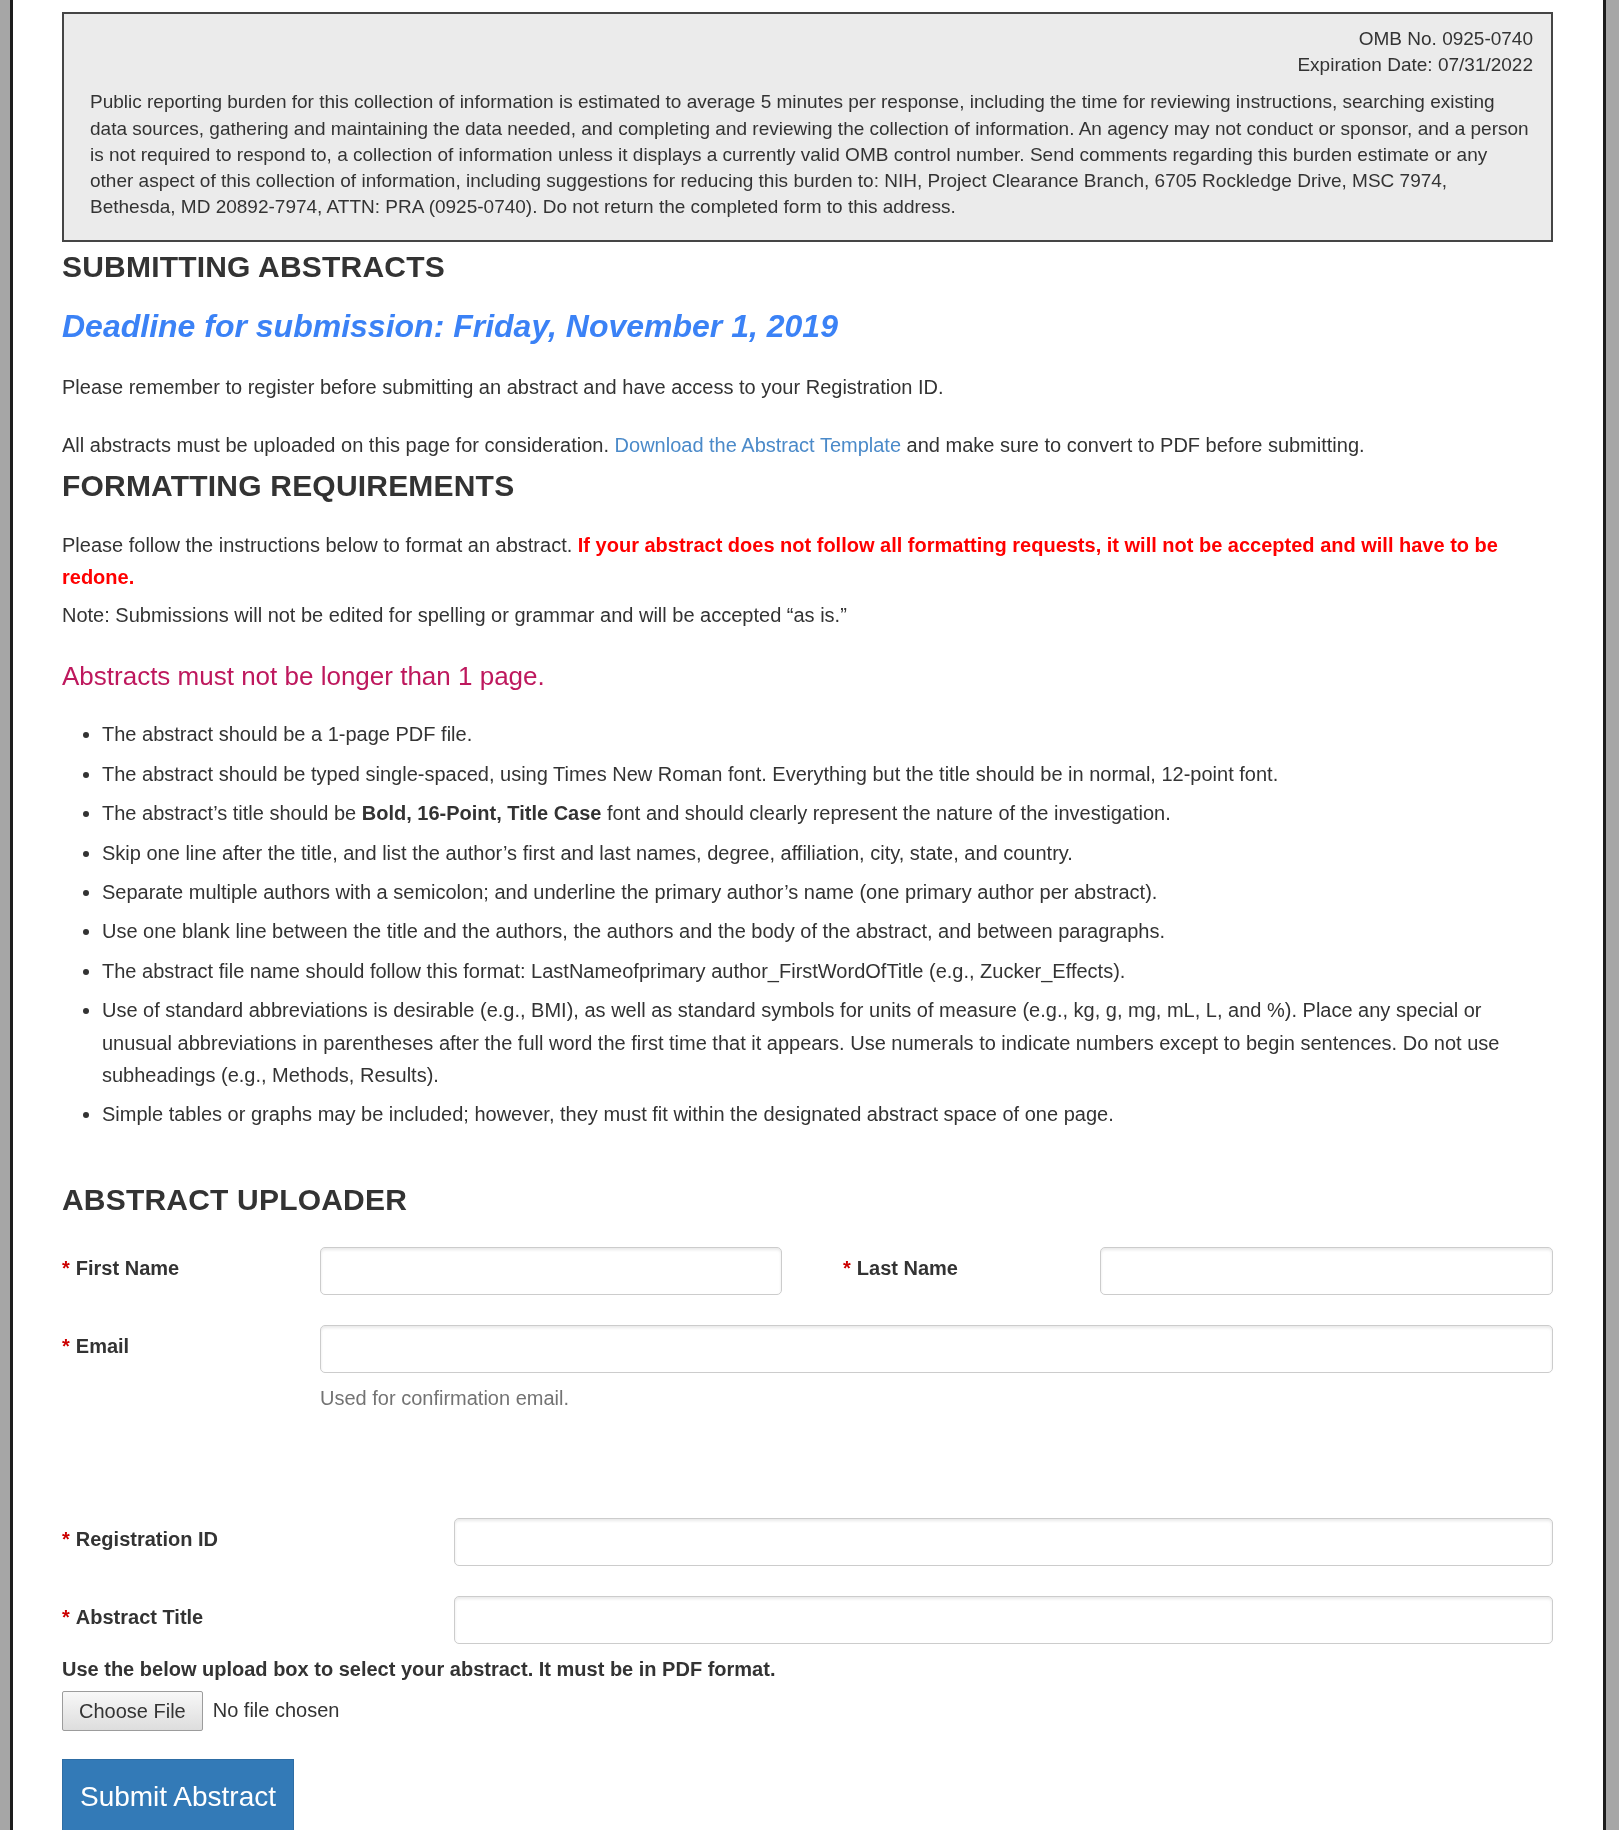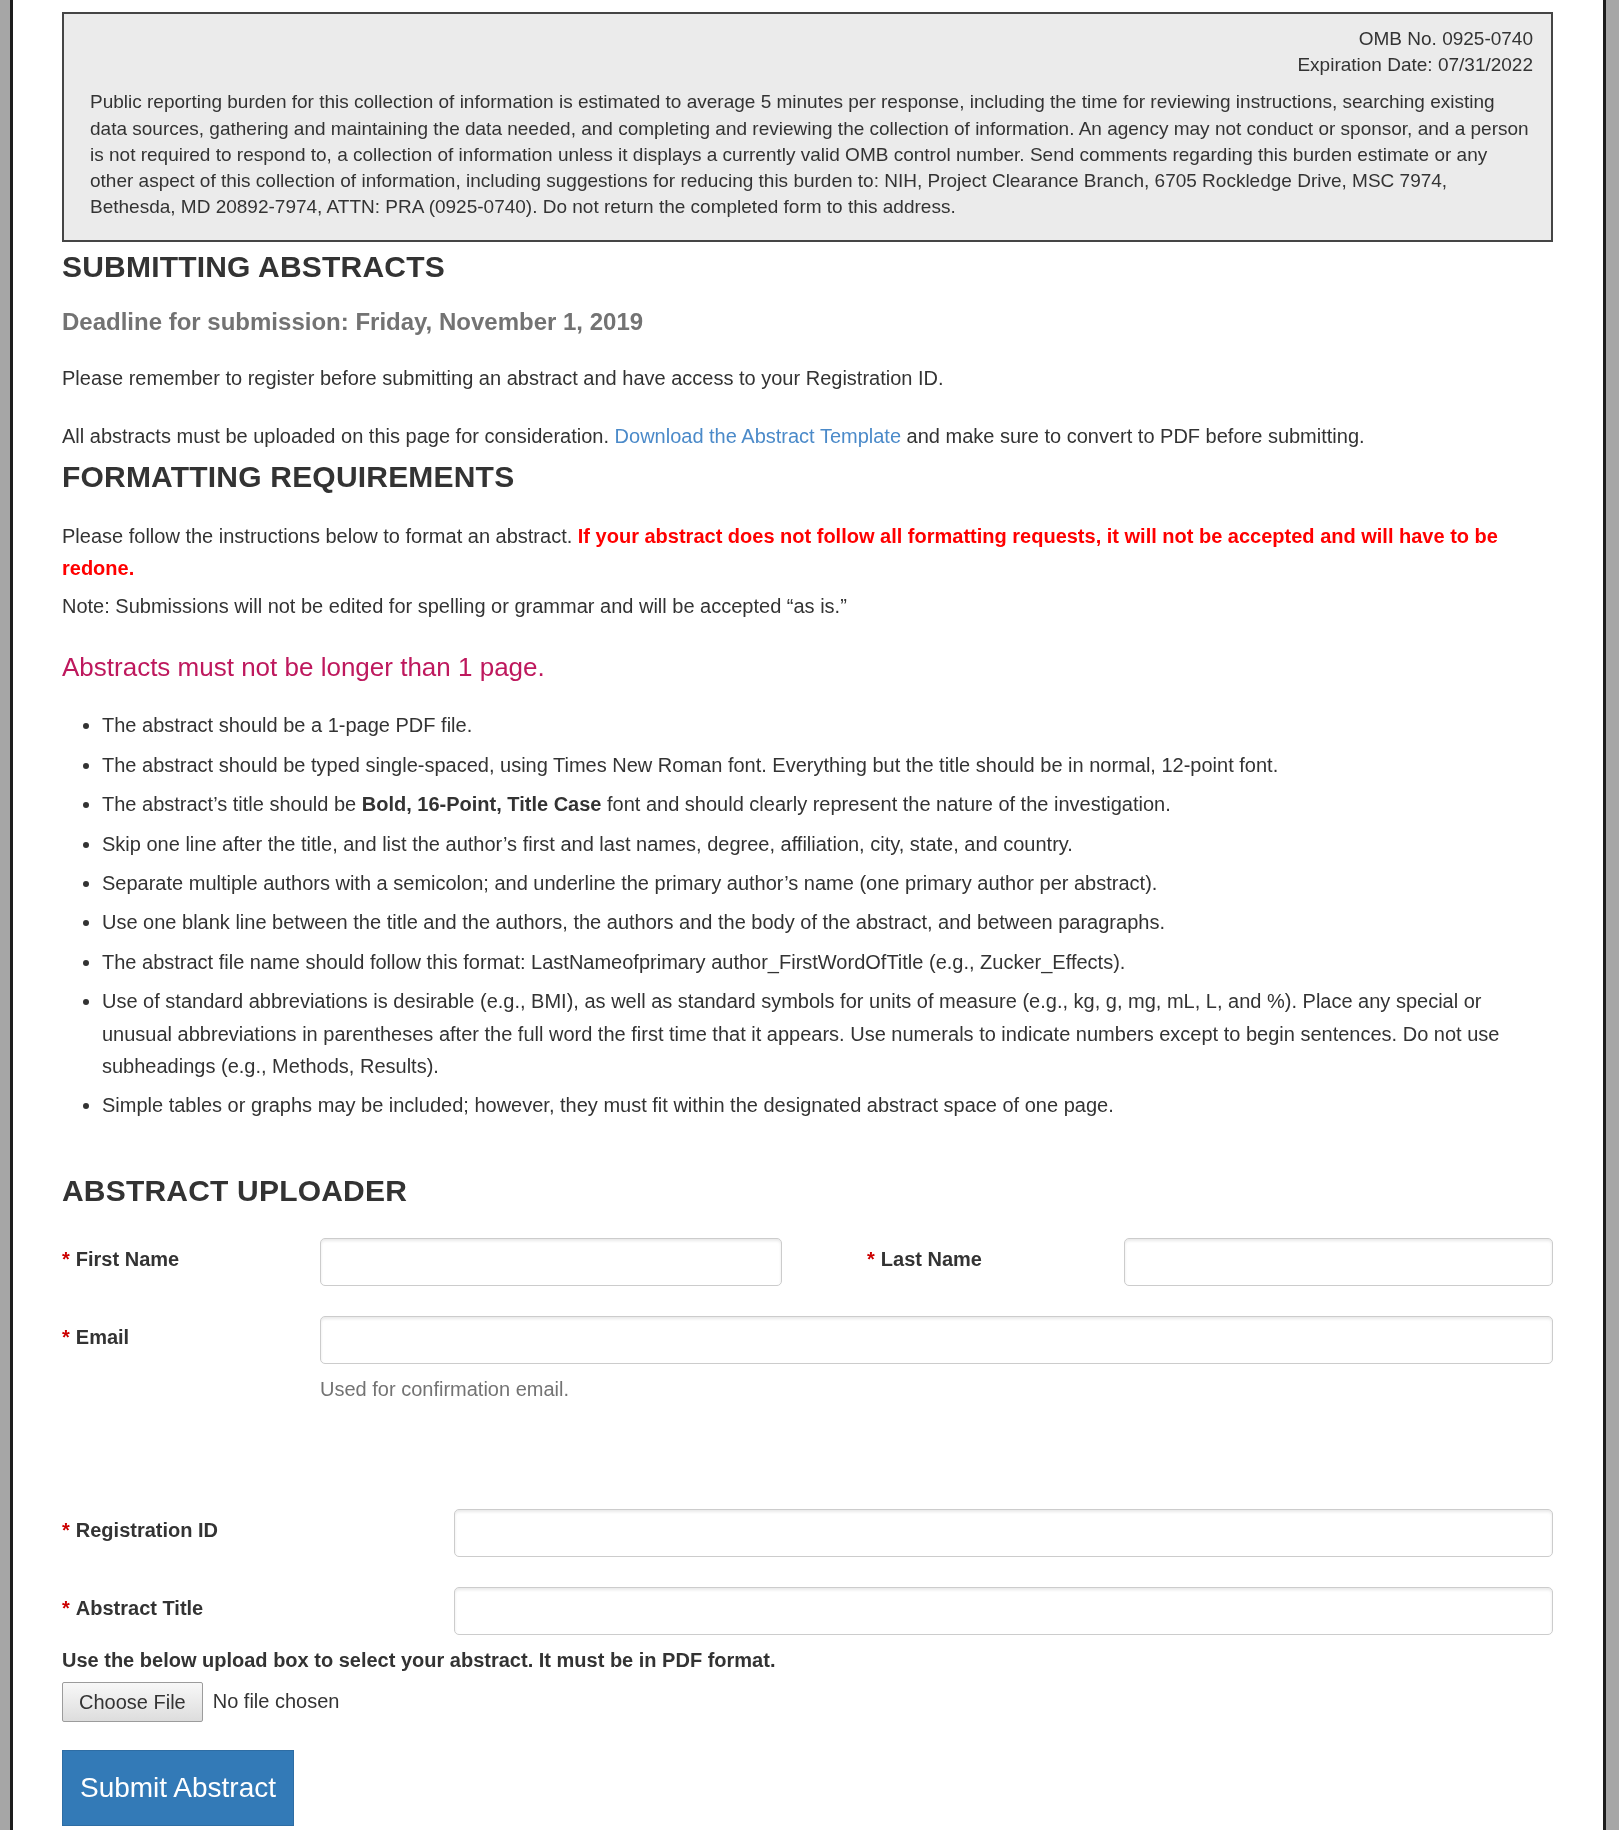--- a/index.html
+++ b/index.html
@@ -31,23 +31,24 @@
   .omb-burden { margin: 0; }
   
   h2 {
     font-size: 30px;
     font-weight: 700;
     color: #333333;
     margin: 8px 0 0 0;
     letter-spacing: 0.2px;
   }
   .deadline {
-    color: #737373;
+    color: #3b82f6;
     font-weight: bold;
-    font-size: 24px;
+    font-style: italic;
+    font-size: 32px;
     margin: 24px 0 0 0;
   }
   p.body-text {
     font-size: 20px;
     line-height: 1.6;
     margin: 26px 0 0 0;
   }
   p.note-text {
     font-size: 20px;
     line-height: 1.6;
@@ -73,21 +74,21 @@
   .uploader-title { margin-top: 52px; }
   .form-row { display: flex; align-items: flex-start; margin-top: 30px; }
   .field-label {
     font-weight: bold;
     font-size: 20px;
     padding-top: 10px;
     flex: 0 0 auto;
   }
   .req { color: #cc0000; font-weight: bold; margin-right: 6px; }
   .lbl-col-1 { width: 258px; }
-  .lbl-col-mid { width: 257px; margin-left: 85px; }
+  .lbl-col-mid { width: 257px; margin-left: 61px; }
   .lbl-col-wide { width: 392px; }
   input[type="text"] {
     height: 48px;
     border: 1px solid #cccccc;
     border-radius: 5px;
     box-shadow: inset 0 2px 3px rgba(0,0,0,0.09);
     font-size: 20px;
     padding: 0 12px;
     font-family: "Liberation Sans", "DejaVu Sans", sans-serif;
     outline: none;

